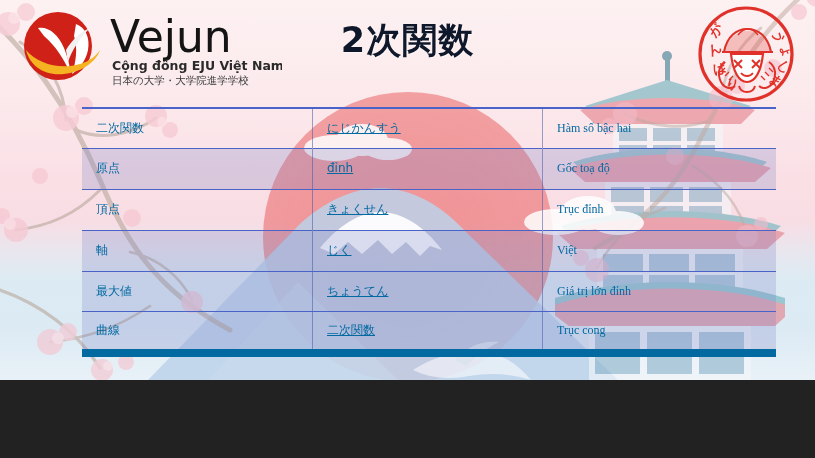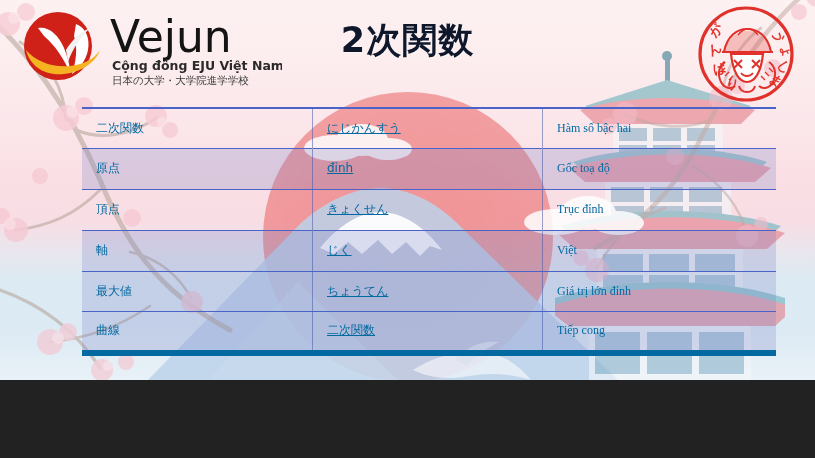--- a/index.html
+++ b/index.html
@@ -50,21 +50,21 @@
   .vocab-table td{
     padding:0 0 0 14px;vertical-align:middle;
     font-size:12px;color:#0369a1;line-height:1.15;
     border-left:1px solid rgba(70,90,170,.55);
     white-space:nowrap;
   }
   .vocab-table td:first-child{border-left:none;}
   .vocab-table tr.alt td{background:rgba(122,133,196,.26);margin-top:37px;}
   .vocab-table tr.first-row td{border-top:2px solid #4a63c8;}
   .vocab-table tr.alt td{border-top:1.5px solid #4a63c8;border-bottom:1.5px solid #4a63c8;}
-  .vocab-table tr.last-row td{border-bottom:6px solid #0369a1;}
+  .vocab-table tr.last-row td{border-bottom:8px solid #0369a1;}
   .c-jp{width:216px;}
   .c-kana{width:215px;text-decoration:underline;}
   .c-vi{width:219px;}
   .c-jp,.c-kana{font-family:"DejaVu Sans","Liberation Sans",sans-serif;font-size:16px;}
   .c-vi{font-family:"Liberation Serif","DejaVu Serif",serif;font-size:15.5px;}
 </style>
 </head>
 <body>
 
 <div class="slide">
@@ -276,18 +276,18 @@
         <td class="c-vi">Việt</td>
       </tr>
       <tr class="alt">
         <td class="c-jp">最大値</td>
         <td class="c-kana">ちょうてん</td>
         <td class="c-vi">Giá trị lớn đỉnh</td>
       </tr>
       <tr class="alt last-row">
         <td class="c-jp">曲線</td>
         <td class="c-kana">二次関数</td>
-        <td class="c-vi">Tiếp cong</td>
+        <td class="c-vi">Trục cong</td>
       </tr>
     </tbody>
   </table>
 
 </div>
 
 </body></html>

